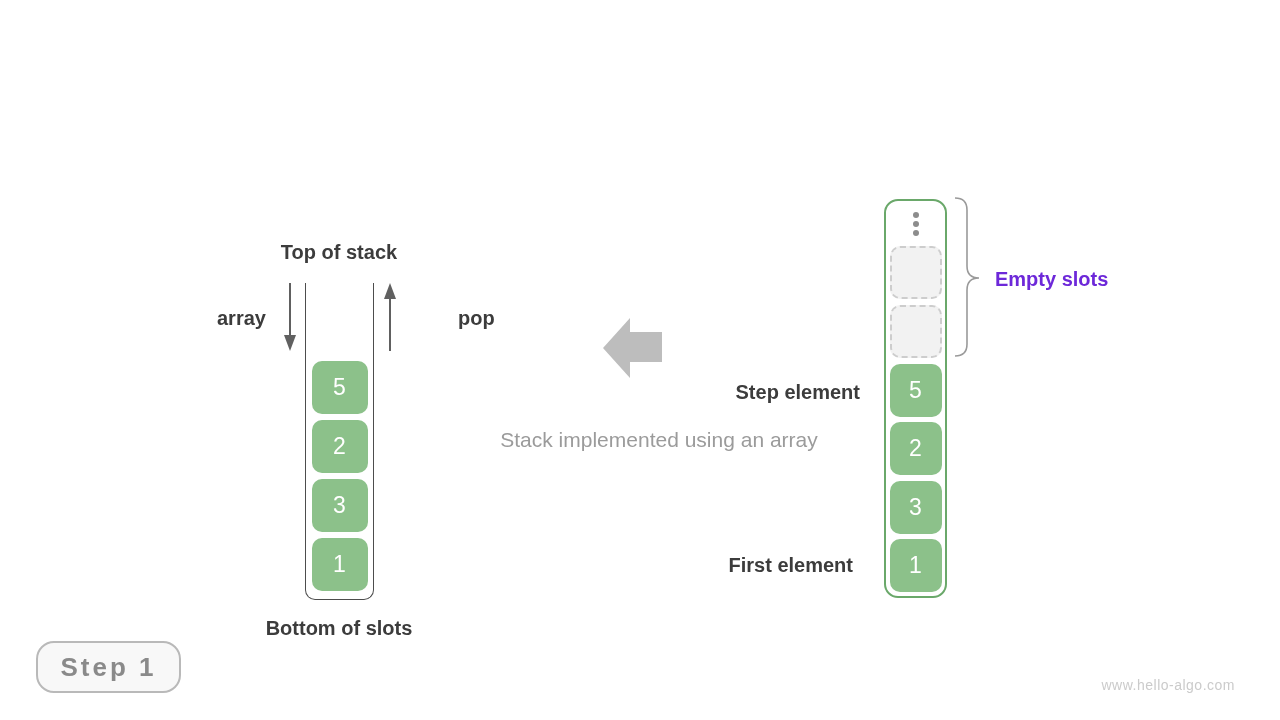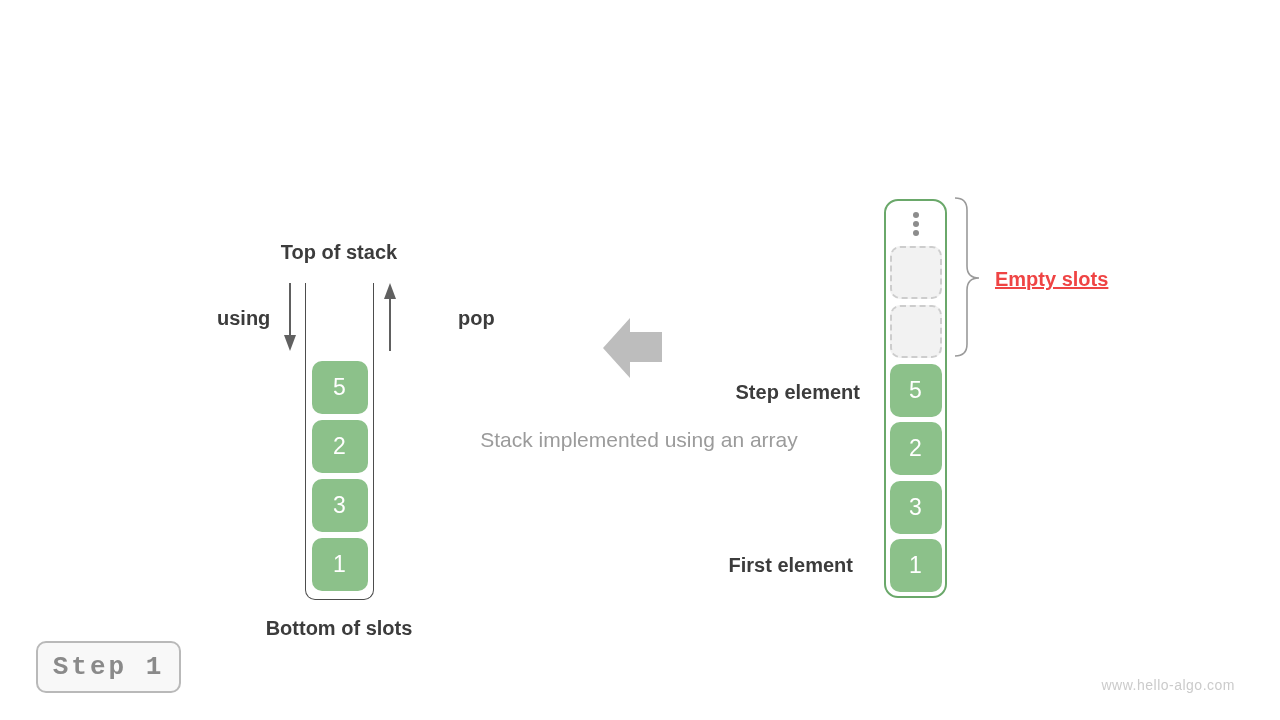--- a/index.html
+++ b/index.html
@@ -14,30 +14,31 @@
   .abs { position: absolute; }
 
   
   .bold-label {
     font-size: 20px;
     font-weight: 700;
     color: #3c3c3c;
     line-height: 24px;
     white-space: nowrap;
   }
-  .gray-bold { color: #ef4444; text-decoration: underline; }
+  .gray-bold { color: #6d28d9; }
   .center-x { transform: translateX(-50%); }
   .right-align { transform: translateX(-100%); }
 
   .caption {
     font-size: 21px;
     font-weight: 400;
     color: #9b9b9b;
     line-height: 26px;
     white-space: nowrap;
+    margin-left: 20px;
   }
 
   
   .stack-container {
     left: 305px; top: 283px;
     width: 69px; height: 317px;
     box-sizing: border-box;
     border-left: 1.5px solid #4d4d4d;
     border-right: 1.5px solid #4d4d4d;
     border-bottom: 1.5px solid #4d4d4d;
@@ -91,25 +92,25 @@
   }
   .dot { width: 6px; height: 6px; border-radius: 50%; background: #8c8c8c; }
 
   
   .step-badge {
     left: 36px; top: 641px;
     width: 145px; height: 52px;
     box-sizing: border-box;
     background: #f8f8f8;
     border: 2px solid #b9b9b9;
-    border-radius: 10px;
+    border-radius: 18px;
     display: flex;
     align-items: center;
     justify-content: center;
-    font-family: Liberation Mono, monospace;
+    font-family: Liberation Sans, sans-serif;
     font-size: 26px;
     font-weight: 700;
     letter-spacing: 3px;
     color: #8a8a8a;
   }
 
   
   .watermark {
     right: 40px; top: 677px;
     font-family: Liberation Sans, sans-serif;
@@ -119,21 +120,21 @@
     white-space: nowrap;
   }
 </style>
 </head>
 <body>
 
 <div class="canvas">
 
   <div class="abs bold-label center-x" style="left:339px; top:240px;">Top of stack</div>
 
-  <div class="abs bold-label" style="left:217px; top:306px;">using</div>
+  <div class="abs bold-label" style="left:217px; top:306px;">array</div>
 
   <svg class="abs" style="left:283px; top:282px;" width="14" height="70" viewBox="0 0 14 70">
     <line x1="7" y1="1" x2="7" y2="55" stroke="#606060" stroke-width="2"></line>
     <polygon points="1,53 13,53 7,69" fill="#606060"></polygon>
   </svg>
 
   <svg class="abs" style="left:383px; top:282px;" width="14" height="70" viewBox="0 0 14 70">
     <line x1="7" y1="15" x2="7" y2="69" stroke="#606060" stroke-width="2"></line>
     <polygon points="1,17 13,17 7,1" fill="#606060"></polygon>
   </svg>

